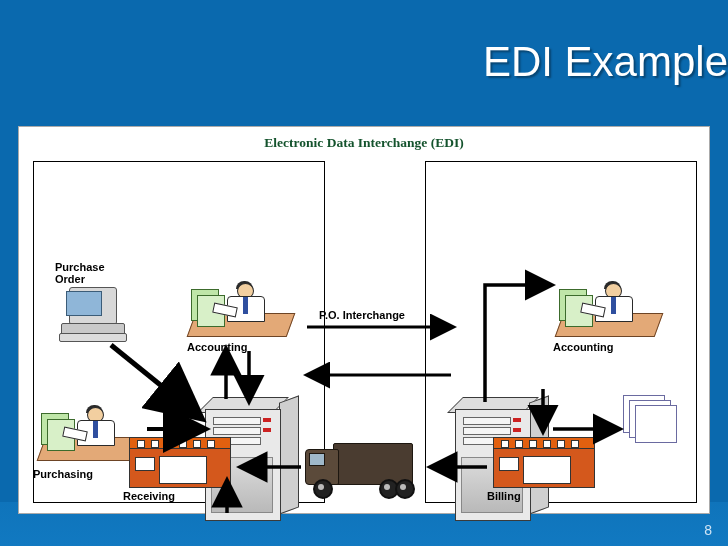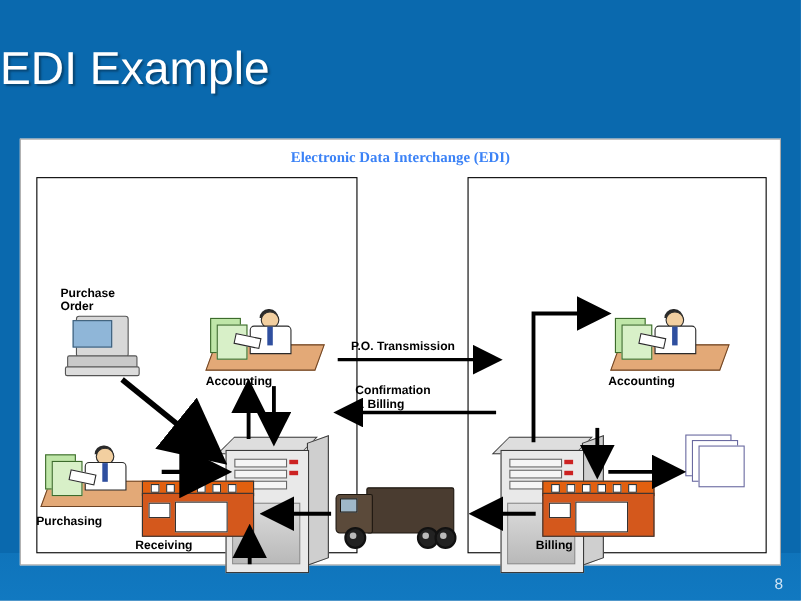--- a/index.html
+++ b/index.html
@@ -18,21 +18,21 @@
   .slide-bg {
     position: absolute;
     inset: 0;
     background: linear-gradient(#0a69ae 0%, #0a69ae 92%, #0f74bb 92%, #1179c1 100%);
   }
   .slide-title {
     position: absolute;
     top: 38px;
     left: 0;
     width: 728px;
-    text-align: left;
+    text-align: right;
     font-size: 42px;
     color: #ffffff;
     font-family: "Liberation Sans", sans-serif;
     letter-spacing: 0px;
     text-shadow: 2px 2px 2px rgba(0,0,0,0.35);
   }
   .page-number {
     position: absolute;
     right: 16px;
     bottom: 8px;
@@ -49,21 +49,21 @@
     border: 1px solid #aaaaaa;
   }
   .diagram-title {
     position: absolute;
     top: 8px;
     left: 0;
     width: 690px;
     text-align: center;
     font-size: 13.5px;
     font-weight: bold;
-    color: #3b82f6;
+    color: #14532d;
     font-family: "Liberation Serif", serif;
   }
   .panel {
     position: absolute;
     border: 1.5px solid #000000;
     background: #ffffff;
   }
   .panel-left { left: 14px; top: 34px; width: 290px; height: 340px; }
   .panel-right { left: 406px; top: 34px; width: 270px; height: 340px; }
 
@@ -428,22 +428,21 @@
     <div class="dot" style="left:36px;"></div>
     <div class="dot" style="left:50px;"></div>
     <div class="dot" style="left:64px;"></div>
     <div class="dot" style="left:78px;"></div>
     <div class="body"></div>
     <div class="window"></div>
     <div class="door"></div>
   </div>
   <div class="lbl center" style="left:468px; top:363px; width:112px;">Billing</div>
 
-  <div class="lbl" style="left:300px; top:182px; width:130px;">P.O. Transmission</div>
-  <div class="lbl center" style="left:304px; top:222px; width:120px; line-height:13px;">Confirmation<br>&amp; Billing</div>
+  <div class="lbl" style="left:300px; top:182px; width:130px;">P.O. Interchange</div>
 
   <div class="truck" style="left:286px; top:312px; width:120px; height:58px;">
     <div class="cargo"></div>
     <div class="cab"></div>
     <div class="windshield"></div>
     <div class="wheel" style="left:8px;"></div>
     <div class="wheel" style="left:74px;"></div>
     <div class="wheel" style="left:90px;"></div>
     <div class="hub" style="left:13px;"></div>
     <div class="hub" style="left:79px;"></div>

